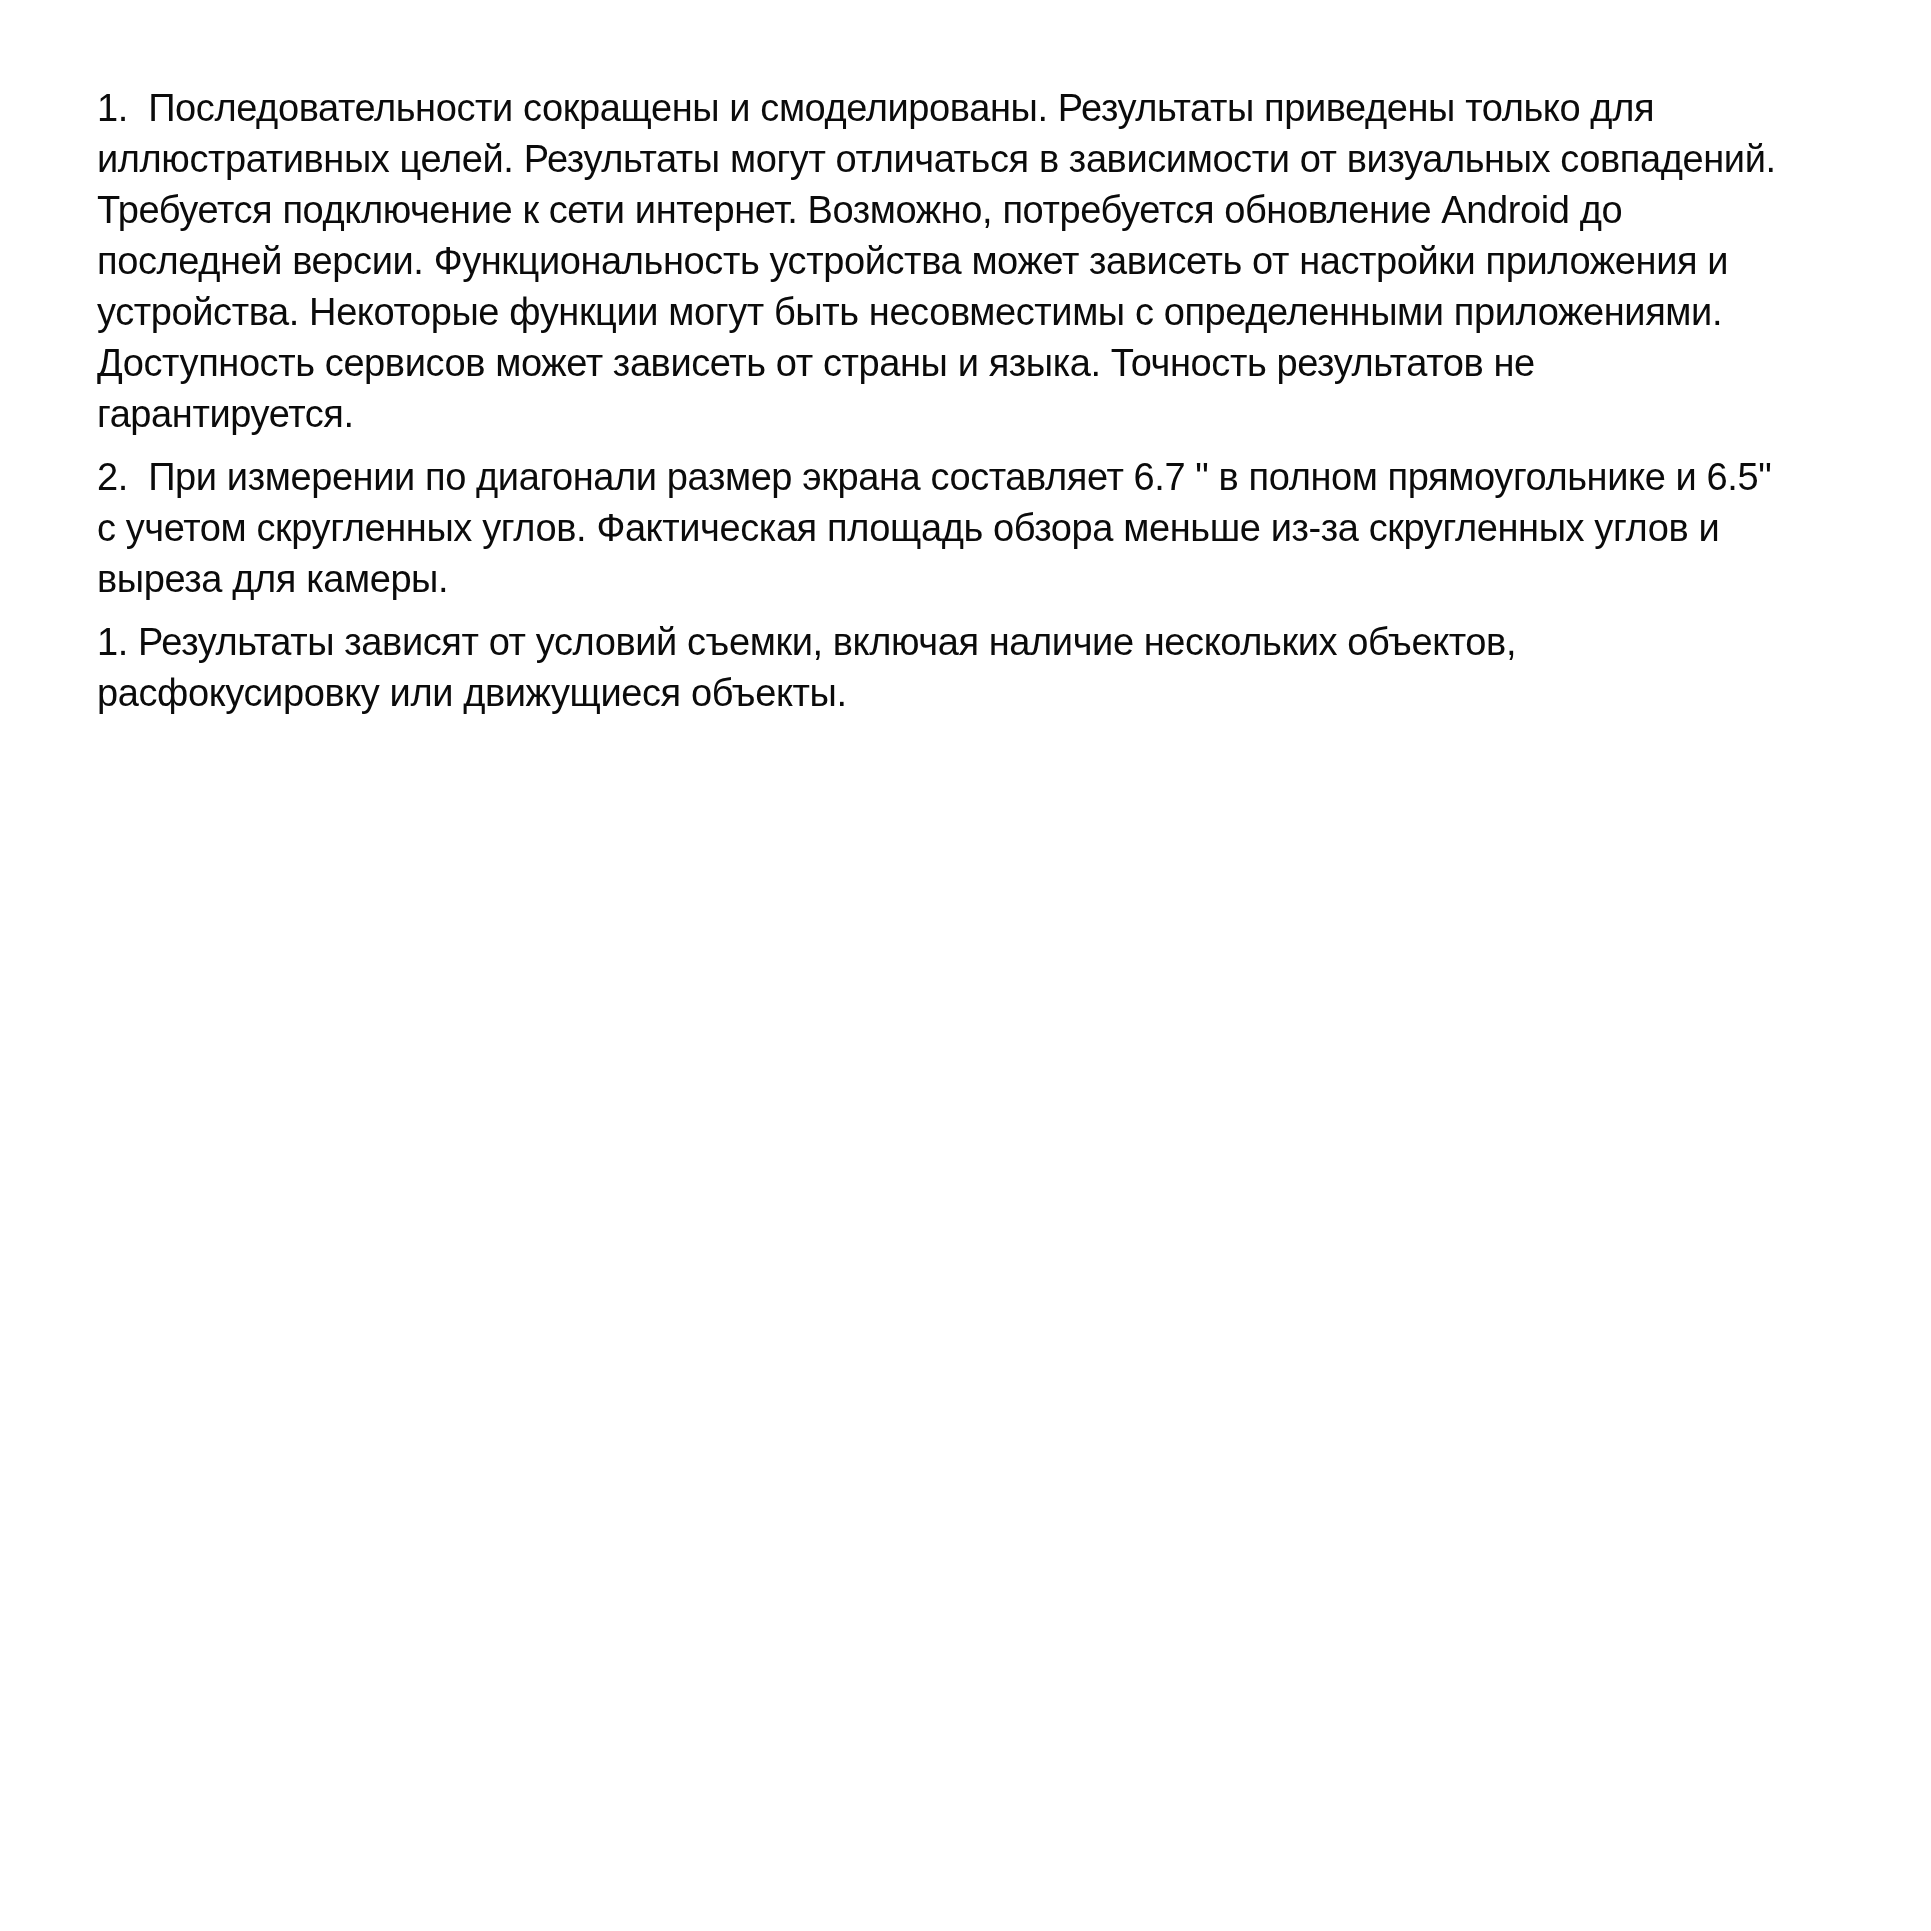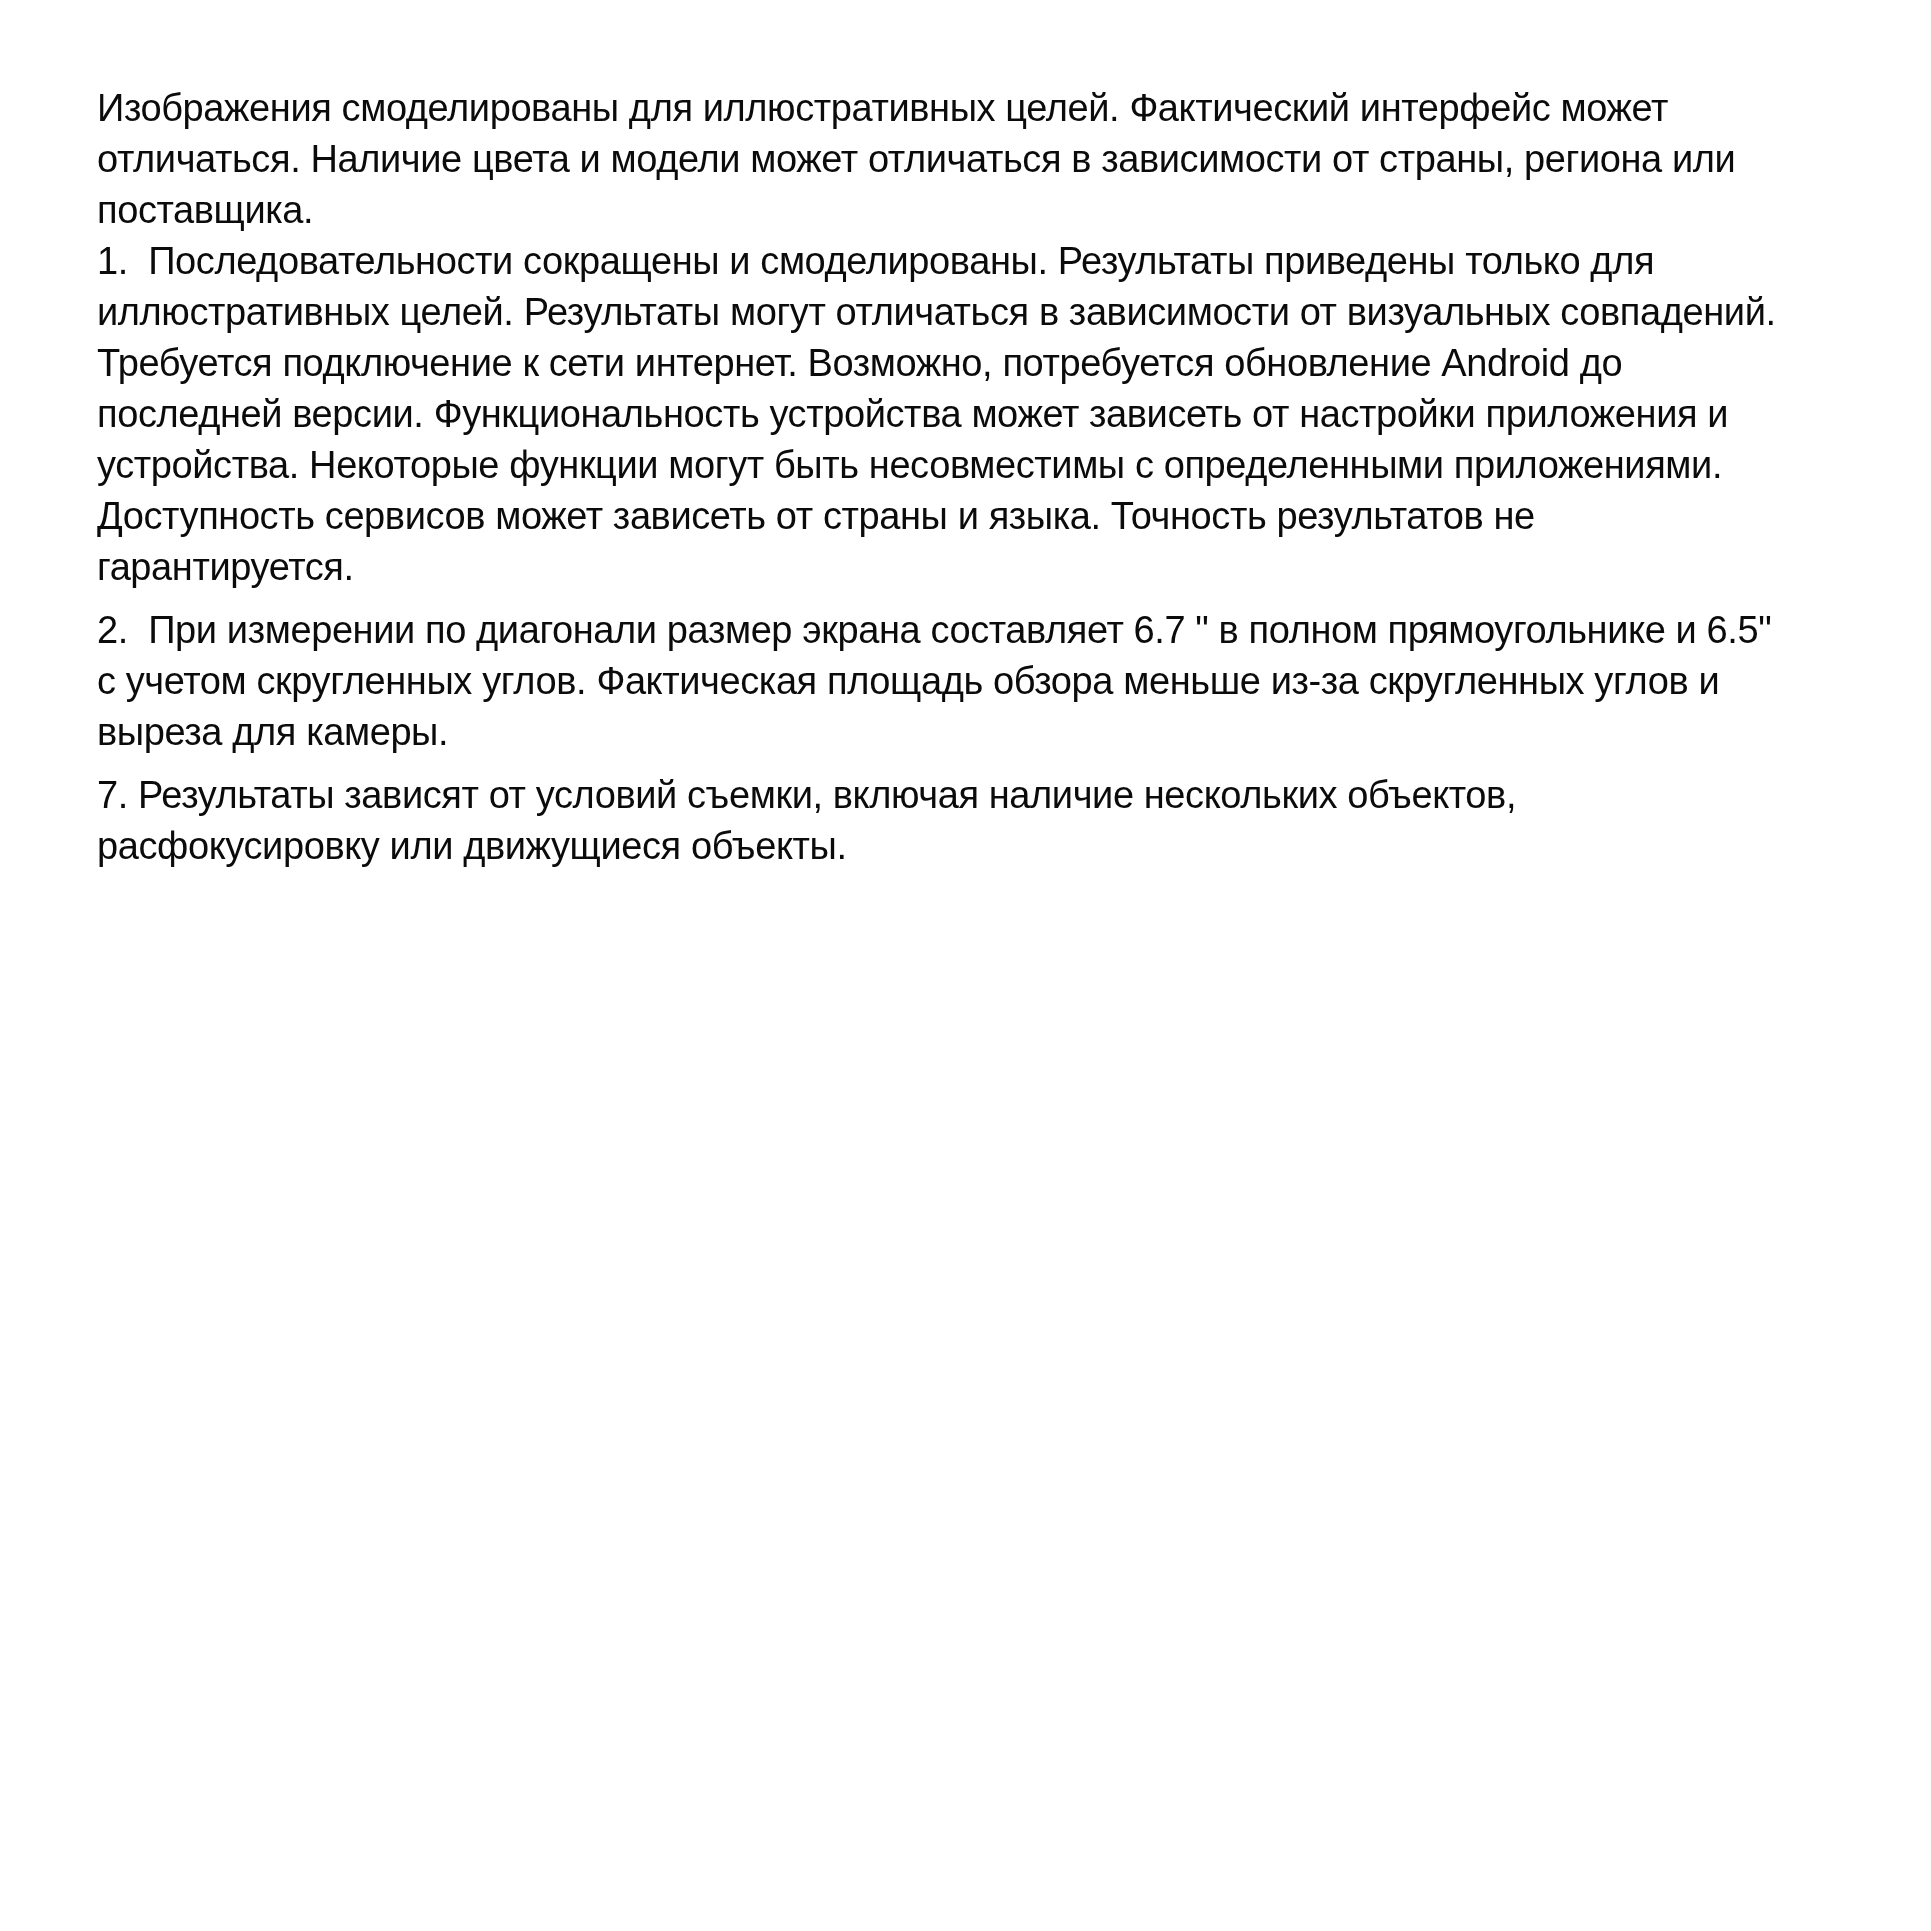--- a/index.html
+++ b/index.html
@@ -32,32 +32,29 @@
     margin-bottom: 100px;
   }
   .footnotes .fn + .fn {
     margin-top: 12px;
   }
 </style>
 </head>
 <body>
 
 <main class="page">
-  <p class="intro">Изображения смоделированы для иллюстративных целей. Фактический интерфейс может
-отличаться. Наличие цвета и модели может отличаться в зависимости от страны, региона или
-поставщика.</p>
 
   <div class="footnotes">
     <p class="fn">1.  Последовательности сокращены и смоделированы. Результаты приведены только для
 иллюстративных целей. Результаты могут отличаться в зависимости от визуальных совпадений.
 Требуется подключение к сети интернет. Возможно, потребуется обновление Android до
 последней версии. Функциональность устройства может зависеть от настройки приложения и
 устройства. Некоторые функции могут быть несовместимы с определенными приложениями.
 Доступность сервисов может зависеть от страны и языка. Точность результатов не
 гарантируется.</p>
     <p class="fn">2.  При измерении по диагонали размер экрана составляет 6.7 " в полном прямоугольнике и 6.5"
 с учетом скругленных углов. Фактическая площадь обзора меньше из-за скругленных углов и
 выреза для камеры.</p>
-    <p class="fn">7. Результаты зависят от условий съемки, включая наличие нескольких объектов,
+    <p class="fn">1. Результаты зависят от условий съемки, включая наличие нескольких объектов,
 расфокусировку или движущиеся объекты.</p>
   </div>
 </main>
 
 
 </body></html>

